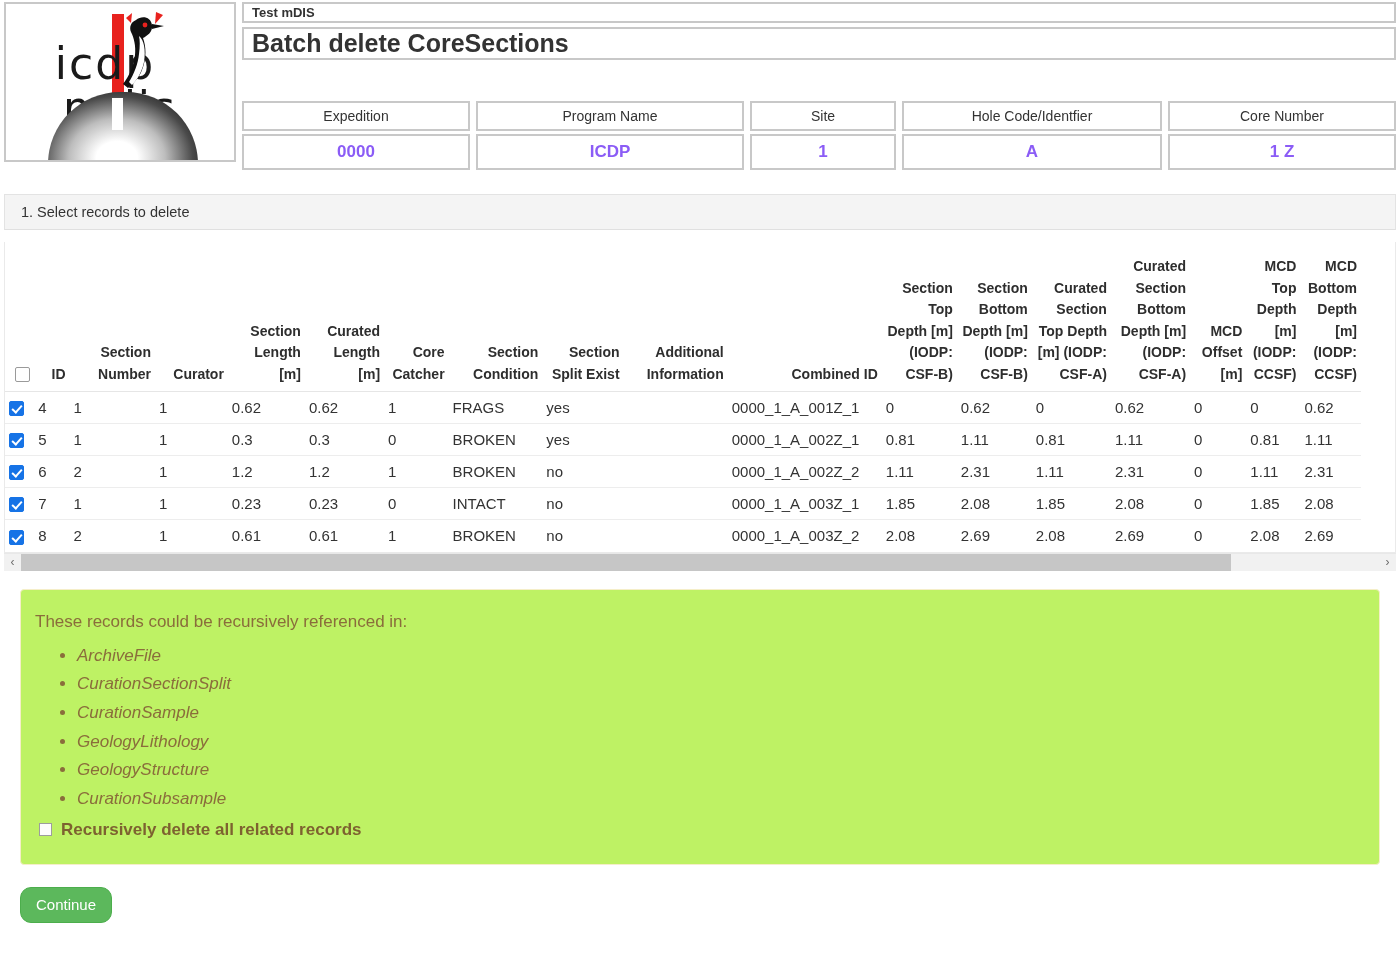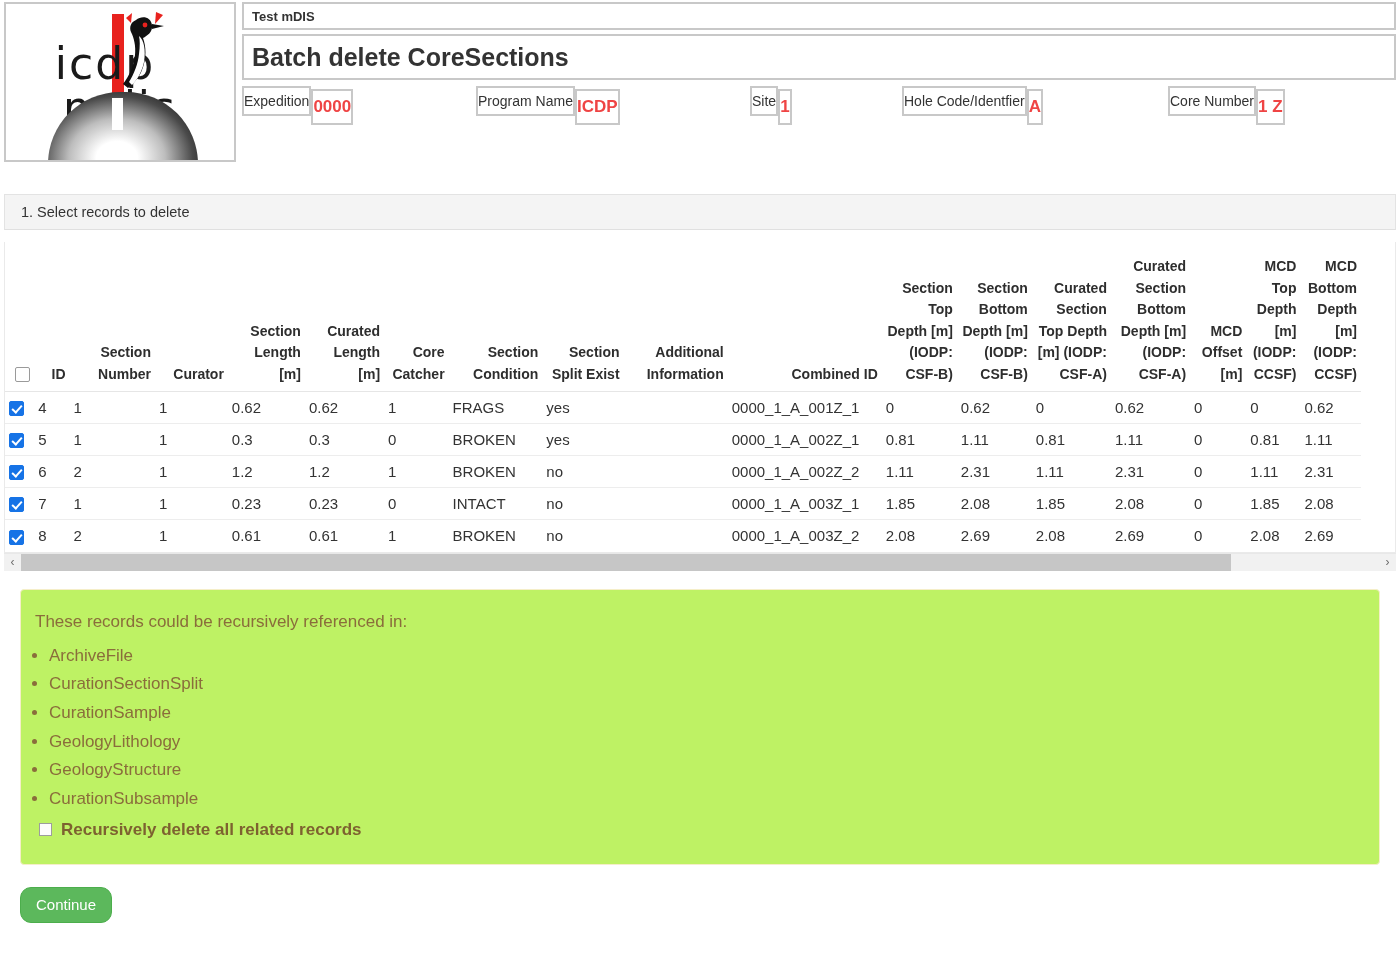--- a/index.html
+++ b/index.html
@@ -98,39 +98,39 @@
     padding: 0 8px;
     font-size: 25px;
     font-weight: bold;
     color: #333;
   }
   .meta-row {
     display: flex;
     margin-top: 6px;
     gap: 6px;
   }
-  .meta-col { display: flex; flex-direction: row; }
+  .meta-col { display: flex; flex-direction: column; margin-top: 35px; }
   .meta-col.expedition { flex: 0 0 228px; }
   .meta-col.program    { flex: 0 0 268px; }
   .meta-col.site       { flex: 0 0 146px; }
   .meta-col.hole       { flex: 0 0 260px; }
   .meta-col.core       { flex: 1 1 auto; }
   .meta-label {
     height: 30px;
     justify-content: center;
     font-size: 14px;
     color: #333;
   }
   .meta-value {
     height: 36px;
     margin-top: 3px;
     justify-content: center;
     font-size: 17px;
     font-weight: bold;
-    color: #ef4444;
+    color: #8b5cf6;
   }
 
   
   .step-wrap { padding: 12px 4px; }
   .step-bar {
     background: #f4f4f4;
     border: 1px solid #e3e3e3;
     border-bottom: 1px solid #e0e0e0;
     height: 36px;
     display: flex;
@@ -266,22 +266,23 @@
     background: #bef264;
     border: 1px solid #f5eec8;
     border-radius: 4px;
     padding: 22px 0 24px 0;
     color: #8a6d3b;
     font-size: 17px;
   }
   .alert-lead { padding: 0 0 4px 14px; color: #8a6d3b; }
   .alert ul {
     margin: 6px 0 6px 0;
-    padding-left: 28px;
+    padding-left: 56px;
     list-style: disc;
+    font-style: italic;
   }
   .alert li {
     line-height: 28.7px;
     color: #8a6d3b;
     font-size: 17px;
   }
   .alert-check {
     display: flex;
     align-items: center;
     gap: 9px;

